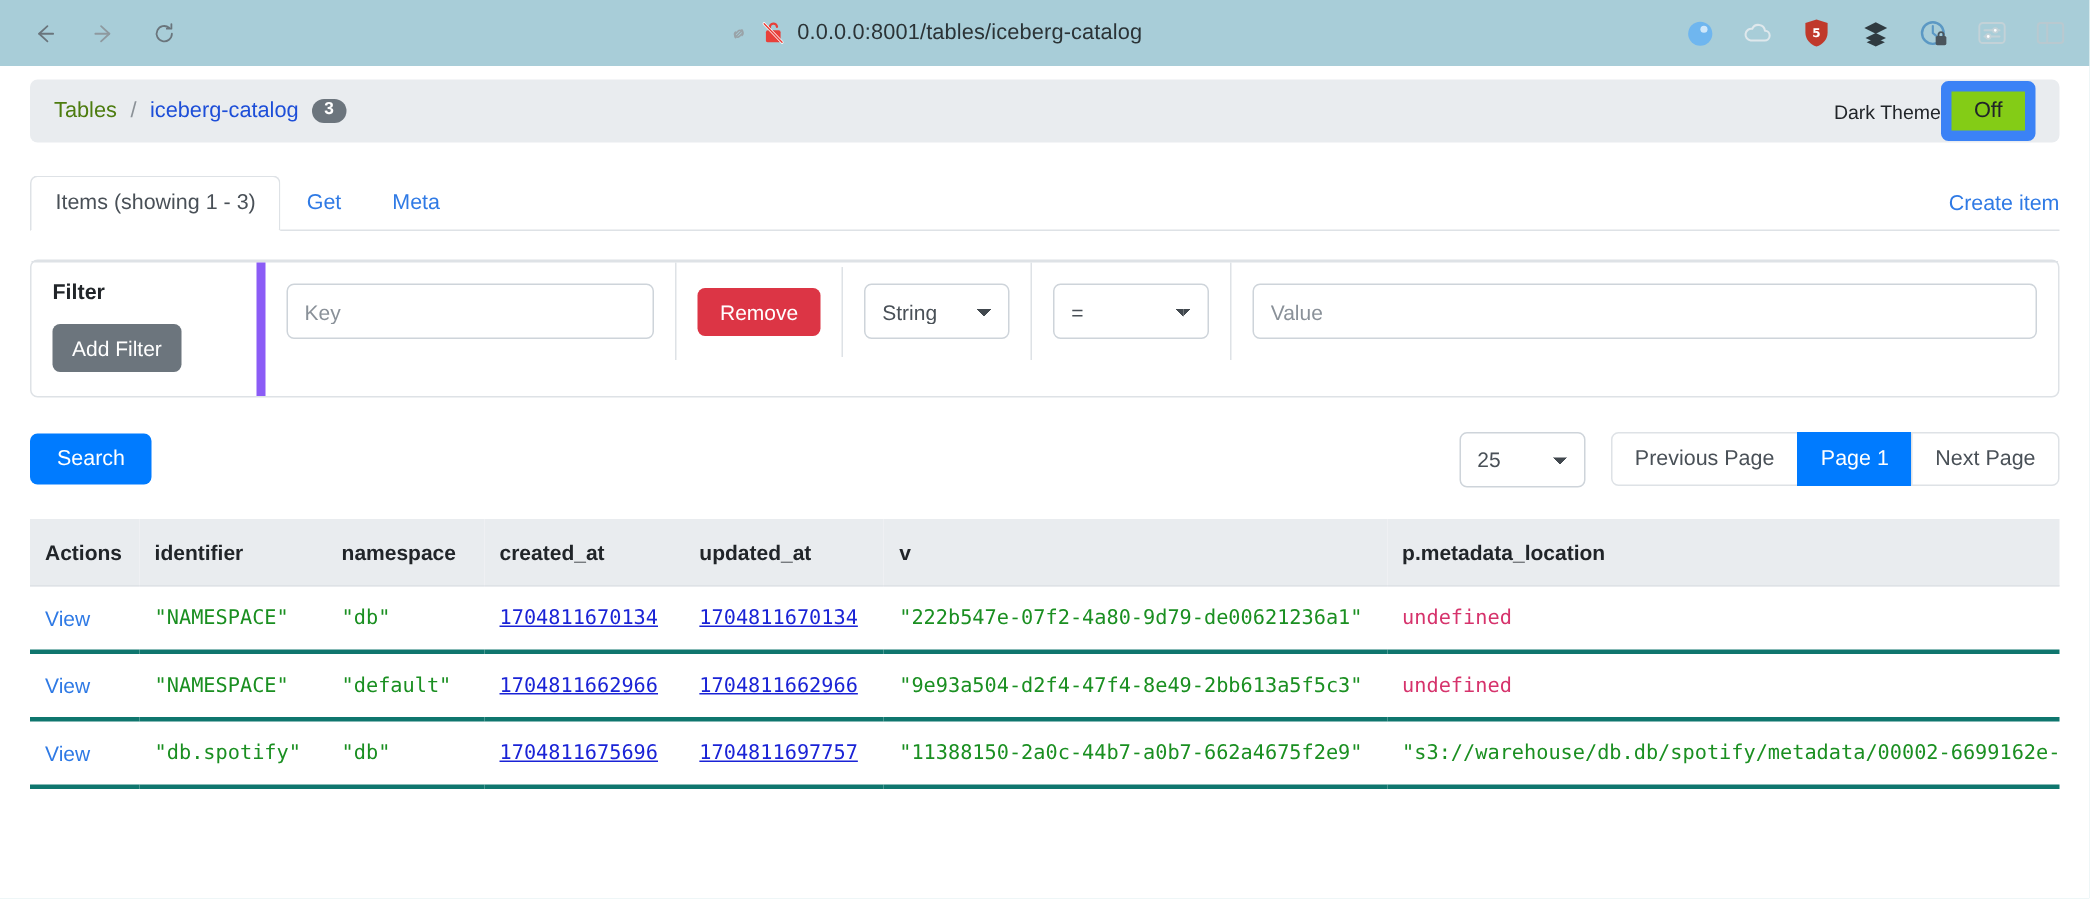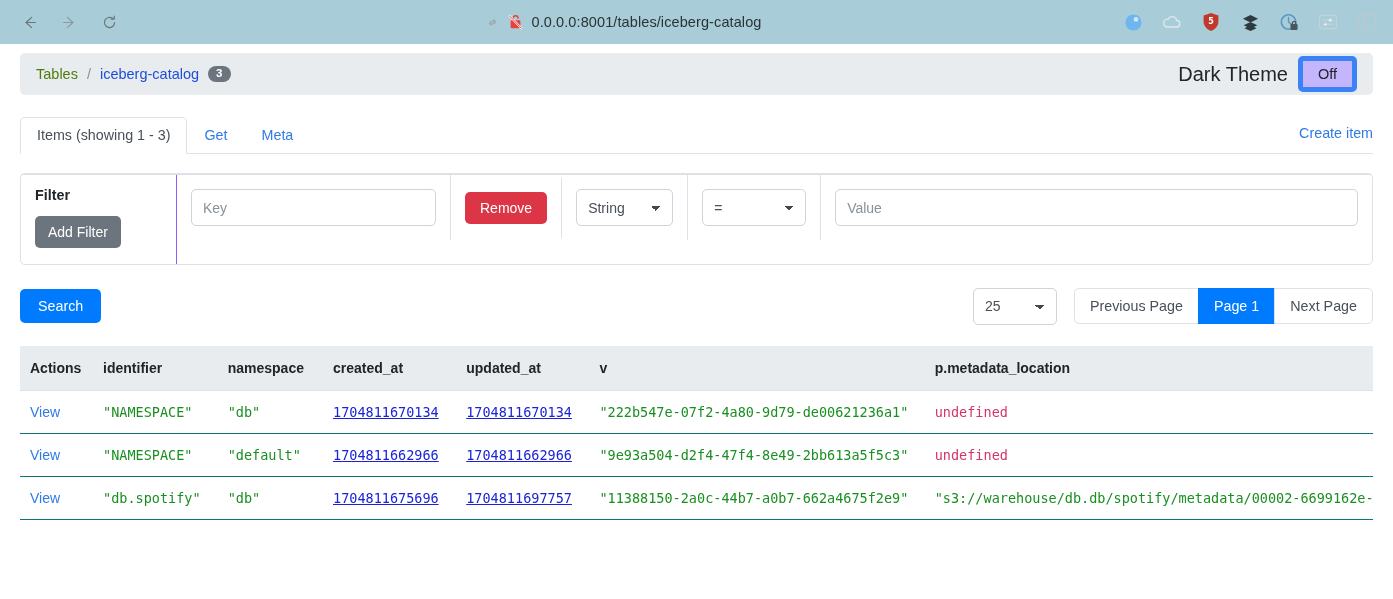--- a/index.html
+++ b/index.html
@@ -49,31 +49,31 @@
   }
   .bc-link { color:#4d7c0f; font-size:14.5px; cursor:pointer; }
   .bc-sep { color:#8b9197; font-size:14.5px; margin:0 9px; }
   .bc-current { color:#1d4ed8; font-size:14.5px; }
   .bc-badge {
     margin-left:9px; background:#6c757d; color:#fff;
     font-size:11.5px; font-weight:bold; border-radius:10px;
     padding:2.5px 8px; line-height:1;
   }
   .bc-spacer { flex:1; }
-  .theme-label { color:#212529; font-size:20px; margin-right:10px; }
+  .theme-label { color:#212529; font-size:13px; }
   .theme-toggle {
-    background:#c4b5fd; border:5px solid #3b82f6; border-radius:5px;
+    background:#84cc16; border:7px solid #3b82f6; border-radius:5px;
     font-size:14.5px; color:#212529; padding:5px 15px; cursor:pointer;
   }
 
   
   .tabs-row {
     margin:21px 20px 0 20px; height:38px;
     border-bottom:1px solid #dee2e6;
-    display:flex; 
+    display:flex; align-items:flex-end;
   }
   .tab {
     font-size:14.3px; padding:9px 16px; cursor:pointer;
     color:#2f7ae5; position:relative; top:1px; line-height:1.2;
     border:1px solid transparent; border-radius:5px 5px 0 0;
   }
   .tab.active {
     color:#495057; background:#fff;
     border-color:#dee2e6 #dee2e6 #fff;
   }
@@ -98,21 +98,21 @@
     background-position: calc(100% - 16px) 16px, calc(100% - 11px) 16px;
     background-size:5px 5px, 5px 5px;
     background-repeat:no-repeat;
     font-family:"Liberation Sans", sans-serif;
   }
   .table-select-wrap { flex:1; margin-left:11px; }
 
   .panel-bottom { display:flex; border-top:1px solid #dee2e6; }
   .filter-col {
     width:156px; padding:12px 14px 16px 14px;
-    border-right:1px solid #8b5cf6;
+    border-right:6px solid #8b5cf6;
   }
   .filter-title { font-size:14.3px; font-weight:bold; color:#212529; margin-bottom:13px; }
   .btn-add-filter {
     background:#6c757d; color:#fff; border:none; border-radius:5px;
     font-size:14px; padding:8px 13px; cursor:pointer;
     font-family:"Liberation Sans", sans-serif;
   }
   .filter-rows { flex:1; padding:0; }
   .filter-row { display:flex; align-items:center; }
   .fr-cell { padding:14px; display:flex; align-items:center; }
@@ -157,21 +157,21 @@
 
   
   .table-wrap { margin:21px 20px 0 20px; overflow:hidden; }
   table.data { border-collapse:collapse; width:1700px; table-layout:fixed; }
   table.data th {
     background:#e9ecef; color:#212529; font-size:14px; font-weight:bold;
     text-align:left; padding:14px 10px; border-bottom:1px solid #dee2e6;
     white-space:nowrap;
   }
   table.data td {
-    padding:13px 10px; border-bottom:1px solid #0f766e;
+    padding:13px 10px; border-bottom:3px solid #0f766e;
     font-size:13.5px; white-space:nowrap; vertical-align:middle;
   }
   .c-actions  { width:68px; }
   .c-ident    { width:116px; }
   .c-ns       { width:98px; }
   .c-created  { width:124px; }
   .c-updated  { width:124px; }
   .c-v        { width:312px; }
   .c-meta     { width:740px; }
   .view-link { color:#2f7ae5; font-size:14px; cursor:pointer; }

